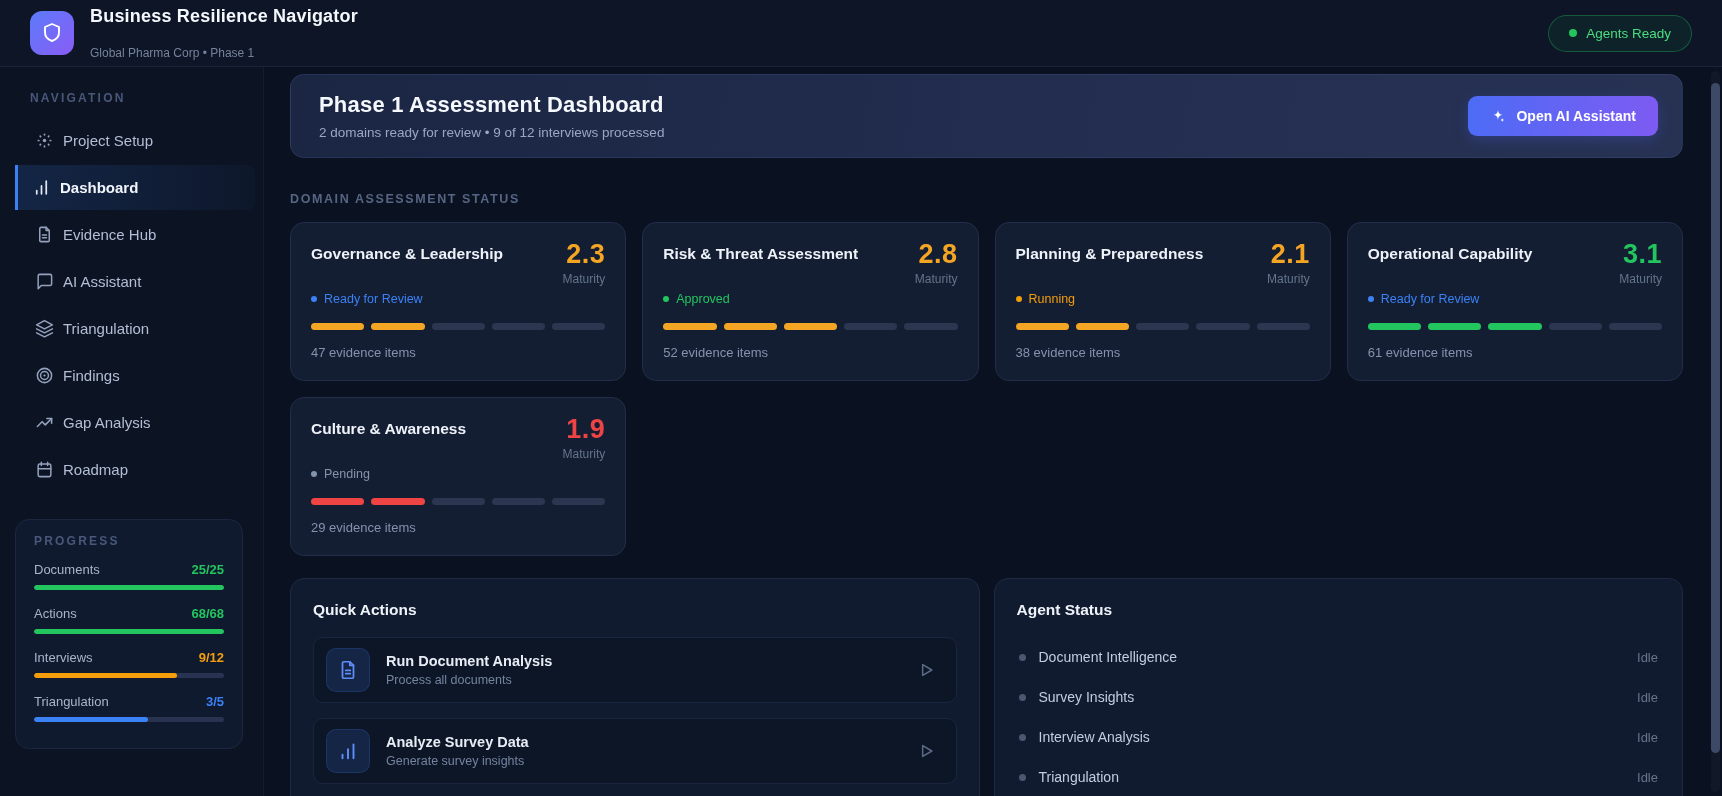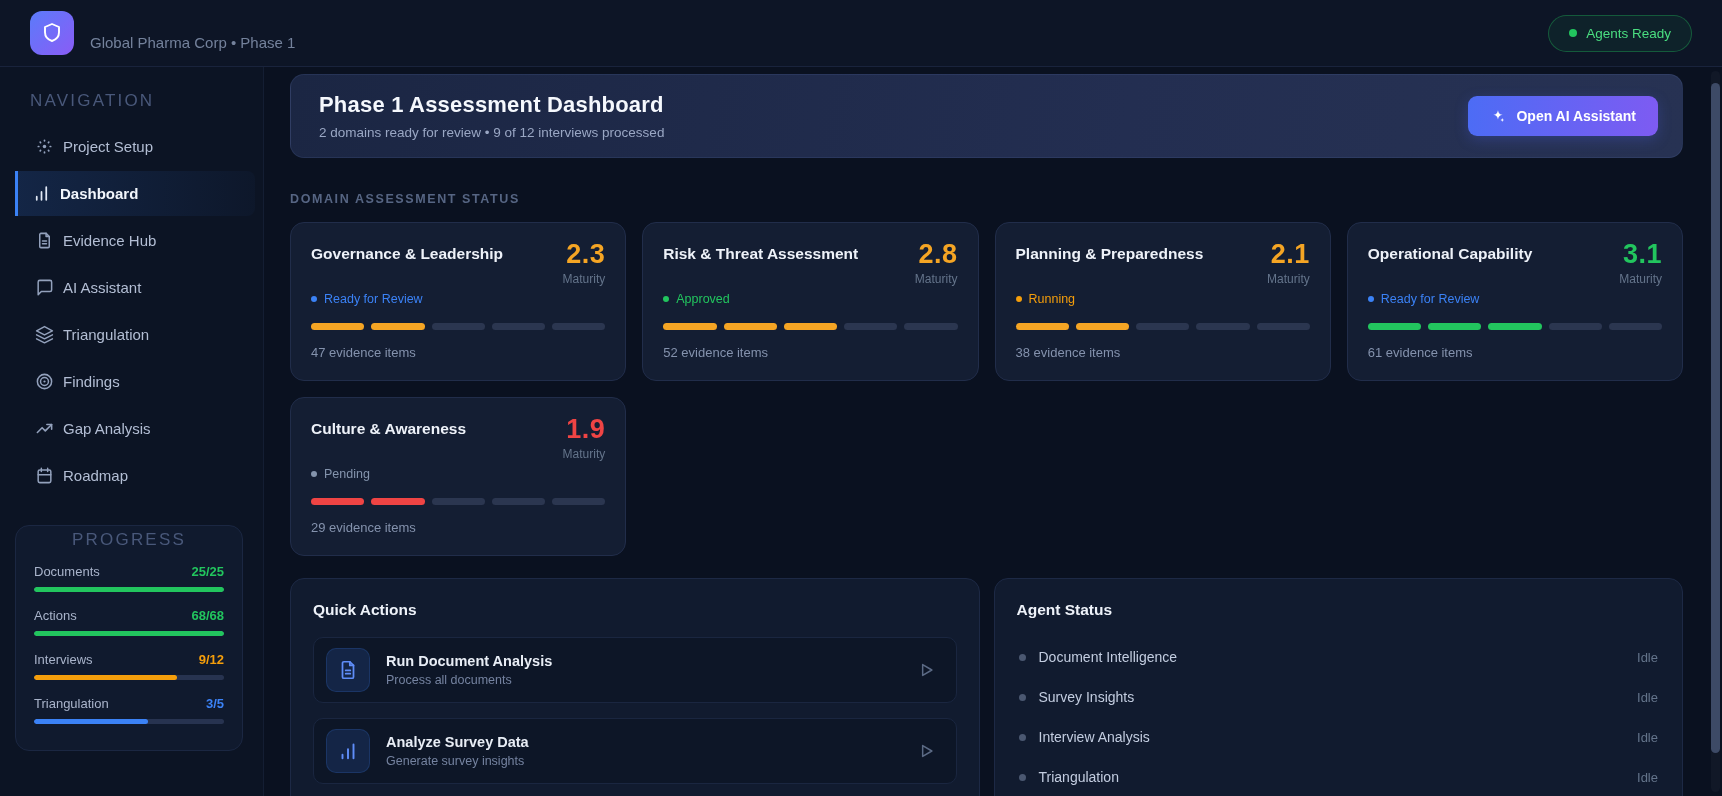--- a/index.html
+++ b/index.html
@@ -15,60 +15,60 @@
     height:67px; flex:0 0 67px; background:#0d1526;
     border-bottom:1px solid #19233c;
     display:flex; align-items:center; padding:0 30px; gap:16px;
   }
   .logo {
     width:44px; height:44px; border-radius:12px;
     background:linear-gradient(135deg,#5b7bfa,#8a5cf6);
     display:flex; align-items:center; justify-content:center; color:#fff;
   }
   .app-titles .t1 { font-size:18px; font-weight:bold; color:#f4f7fc; letter-spacing:.2px; }
-  .app-titles .t2 { font-size:15px; color:#74829c; margin-top:19px; }
+  .app-titles .t2 { font-size:12px; color:#74829c; margin-top:19px; }
   .topbar .spacer { flex:1; }
   .agents-badge {
     display:flex; align-items:center; gap:9px;
     padding:10px 20px; border-radius:999px;
     background:rgba(34,197,94,.08); border:1px solid rgba(34,197,94,.35);
     font-size:13.5px; color:#4ade80; cursor:default;
   }
   .dot { width:8px; height:8px; border-radius:50%; display:inline-block; flex:0 0 auto; }
 
   
   .shell { flex:1; display:flex; min-height:0; }
 
   
   .sidebar {
     width:264px; flex:0 0 264px; background:#0c1424;
     border-right:1px solid #141e33; padding-top:24px;
     display:flex; flex-direction:column;
   }
   .side-label {
-    font-size:17px; letter-spacing:2.2px; color:#49587а;
-    color:#49587a; font-weight:normal; margin:0 0 12px 30px;
+    font-size:12px; letter-spacing:2.2px; color:#49587а;
+    color:#49587a; font-weight:bold; margin:0 0 12px 30px;
   }
   .nav-item {
     display:flex; align-items:center; gap:9px;
     padding:13px 0 13px 32px; margin:1px 8px 1px 0;
     color:#b3bed4; font-size:15px; cursor:pointer;
     border-left:3px solid transparent;
   }
   .nav-item .nicon { width:19px; height:19px; color:#93a1bc; display:flex; }
   .nav-item.active {
     background:linear-gradient(90deg, rgba(59,130,246,.16), rgba(59,130,246,.03));
     border-left:3px solid #3b82f6; margin-left:15px; padding-left:14px;
     border-radius:0 8px 8px 0; color:#f2f6fc; font-weight:bold;
   }
   .nav-item.active .nicon { color:#e2e9f5; }
 
   .progress-card {
-    margin:26px 20px 16px 15px; padding:4px 18px 10px 18px;
-    background:#101a2e; border:1px solid #1b2742; border-radius:14px;text-align:center;
+    margin:26px 20px 16px 15px; padding:14px 18px 10px 18px;
+    background:#101a2e; border:1px solid #1b2742; border-radius:14px;
   }
   .progress-card .side-label { margin:0 0 14px 0; }
   .p-item { margin-bottom:16px; }
   .p-row { display:flex; justify-content:space-between; font-size:13px; margin-bottom:8px; }
   .p-name { color:#a9b4cb; }
   .p-val { font-weight:bold; }
   .p-track { height:5px; border-radius:3px; background:#273350; overflow:hidden; }
   .p-fill { height:100%; border-radius:3px; }
 
   
@@ -163,20 +163,21 @@
 
   <header class="topbar">
     <div class="logo">
       <span>
         <svg width="24" height="24" viewBox="0 0 24 24" fill="none" stroke="currentColor" stroke-width="1.9" stroke-linejoin="round">
             <path d="M12 3l7 3v5.2c0 4.4-2.9 7.4-7 8.8-4.1-1.4-7-4.4-7-8.8V6l7-3z"></path>
           </svg>
       </span>
     </div>
     <div class="app-titles">
+      <div class="t1">Business Resilience Navigator</div>
       <div class="t2">Global Pharma Corp • Phase 1</div>
     </div>
     <div class="spacer"></div>
     <div class="agents-badge">
       <span class="dot" style="background: rgb(34, 197, 94);"></span>
       <span>Agents Ready</span>
     </div>
   </header>
 
   <div class="shell">

